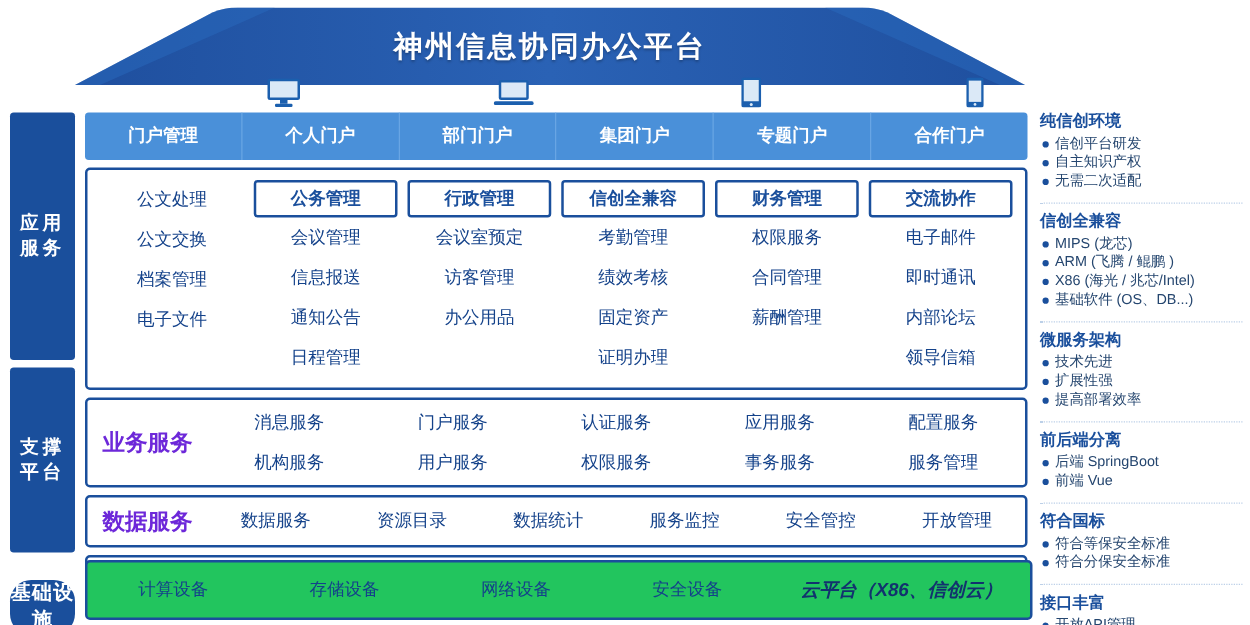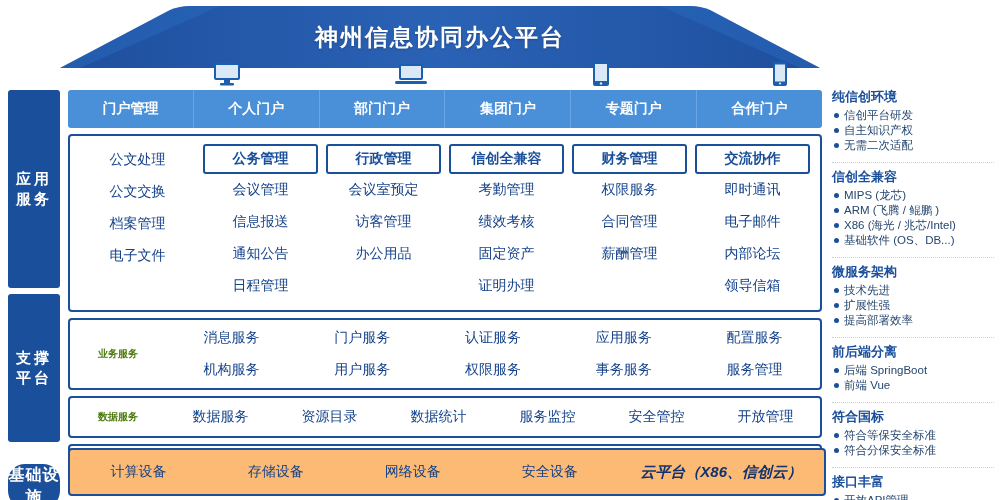--- a/index.html
+++ b/index.html
@@ -85,36 +85,36 @@
 
   
   .sup-wrap{margin-top:6px;}
   .sup-box{
     border:2px solid #1a4f9c;border-radius:4px;background:#fff;
     display:flex;align-items:center;
     margin-bottom:6px;
   }
   .sup-label{
     width:96px;flex:none;text-align:center;
-    font-size:10px;font-weight:bold;color:#4d7c0f;
+    font-size:18px;font-weight:bold;color:#6d28d9;
   }
   .sup-items{flex:1;}
   .sup-line{display:flex;}
   .sup-cell{
     flex:1;text-align:center;font-size:14px;color:#14428a;
     padding:7px 0;
   }
   #sup-business{height:68px;}
   #sup-data{height:38px;}
   #sup-tool{height:38px;}
 
   
   .infra{
     position:absolute;left:68px;top:448px;width:754px;height:44px;
-    border:2px solid #1a4f9c;border-radius:4px;background:#fdba74;
+    border:2px solid #1a4f9c;border-radius:4px;background:#22c55e;
     display:flex;align-items:center;
   }
   .infra-cell{
     flex:1;text-align:center;font-size:14px;color:#14428a;
   }
   .infra-cell.strong{font-weight:bold;font-size:15px;color:#12326e;flex:1.5;font-style:italic;}
 
   
   .right{
     position:absolute;left:832px;top:88px;width:162px;
@@ -231,22 +231,22 @@
           <div class="app-item">证明办理</div>
         </div>
         <div class="app-col">
           <div class="app-head">财务管理</div>
           <div class="app-item">权限服务</div>
           <div class="app-item">合同管理</div>
           <div class="app-item">薪酬管理</div>
         </div>
         <div class="app-col">
           <div class="app-head">交流协作</div>
+          <div class="app-item">电子邮件</div>
           <div class="app-item">即时通讯</div>
-          <div class="app-item">电子邮件</div>
           <div class="app-item">内部论坛</div>
           <div class="app-item">领导信箱</div>
         </div>
       </div>
     </div>
 
     <div class="sup-wrap">
 
       <div class="sup-box" id="sup-business">
         <div class="sup-label">业务服务</div>

